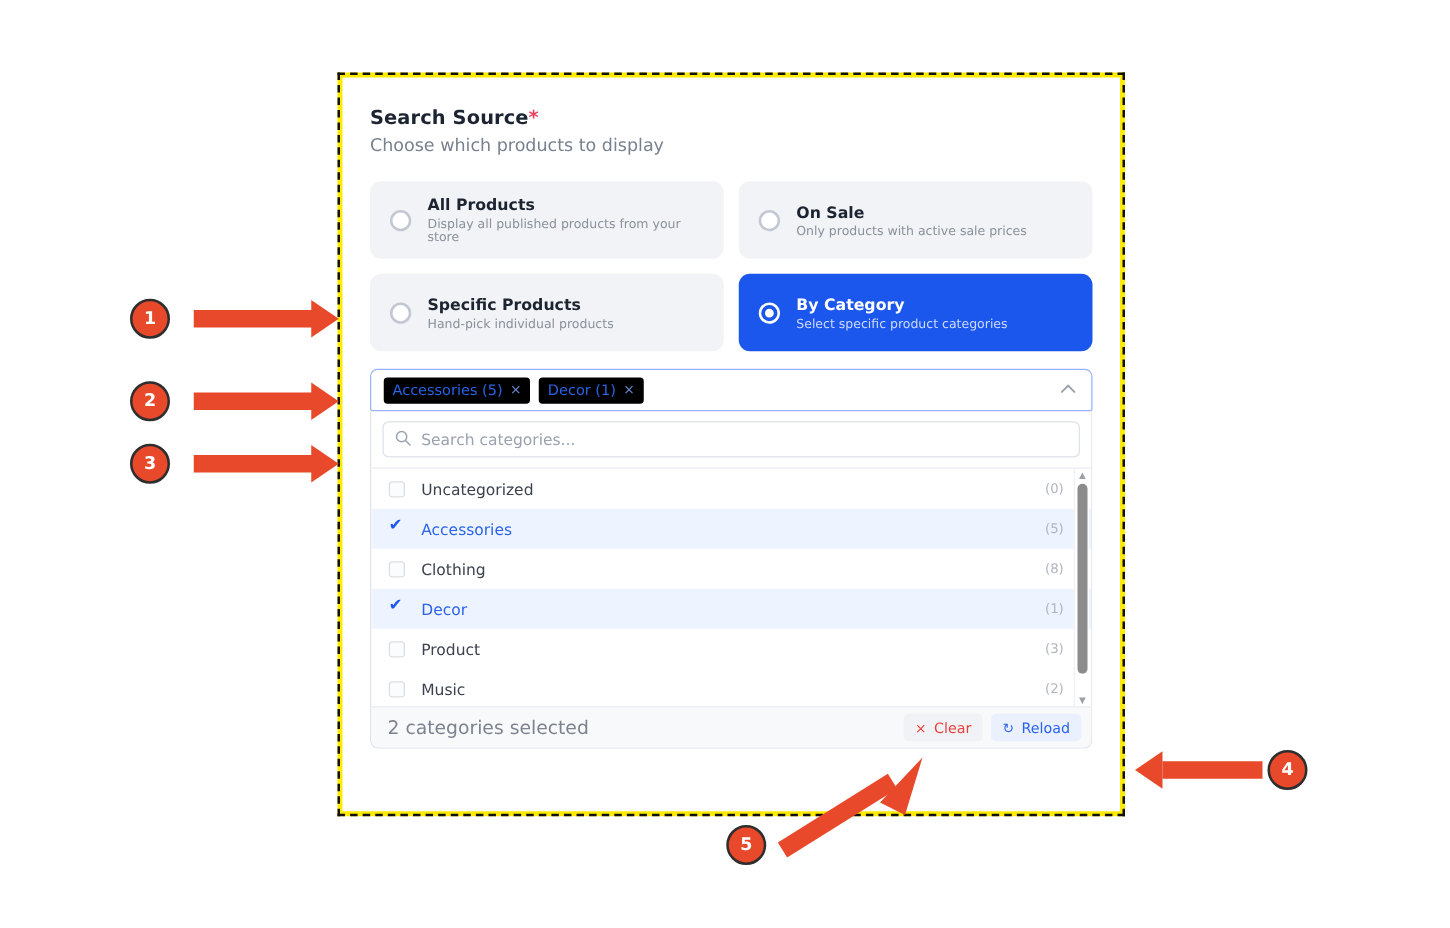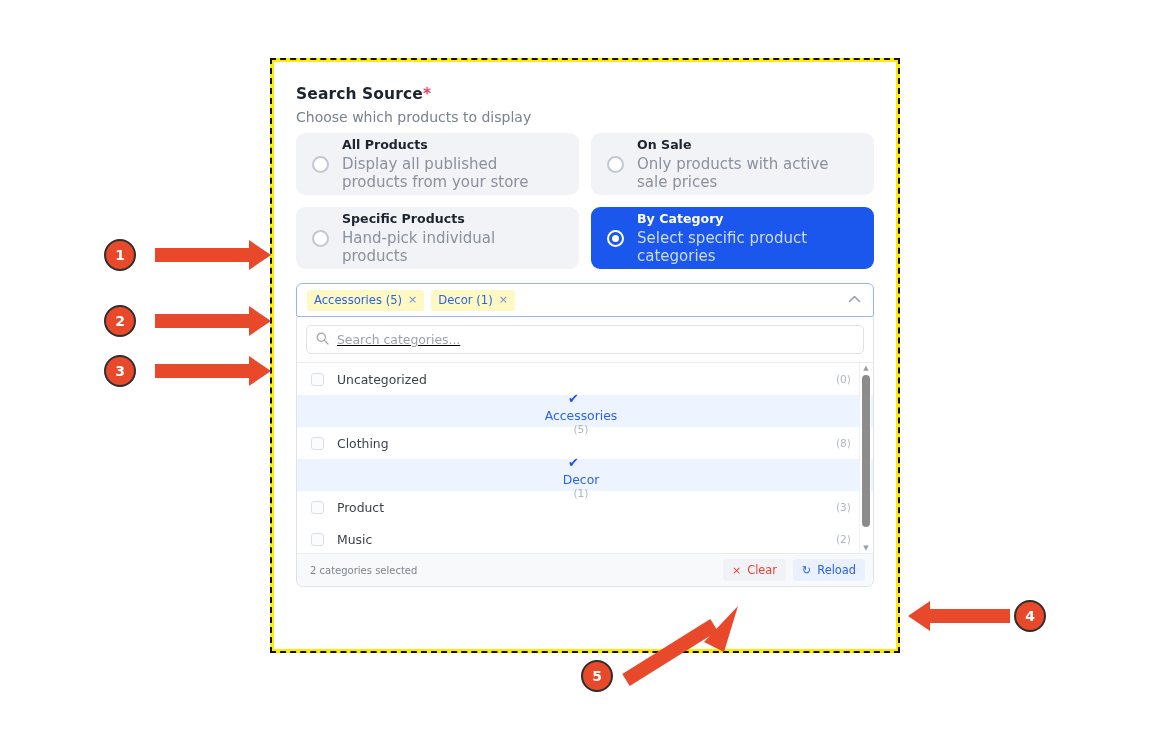--- a/index.html
+++ b/index.html
@@ -36,21 +36,21 @@
   .panel-title {
     font-size: 15.5px; font-weight: bold; color: #1b2430;
     letter-spacing: .1px;
   }
   .req-star { color: #e8415f; font-weight: bold; }
   .panel-sub {
     font-size: 14px; color: #78818f; margin-top: 6px;
   }
 
   .radio-grid {
-    margin-top: 8px;
+    margin-top: 20px;
     display: grid;
     grid-template-columns: 283px 283px;
     gap: 12px;
   }
   .radio-card {
     height: 62px; border-radius: 9px;
     background: #f1f3f6;
     display: flex; align-items: center;
     padding: 0 16px;
     cursor: pointer;
@@ -66,36 +66,36 @@
   .radio-card.selected .radio-dot {
     border-color: #ffffff; background: #1b57ec;
   }
   .radio-card.selected .radio-dot::after {
     content: ""; position: absolute;
     left: 3px; top: 3px; width: 7px; height: 7px;
     border-radius: 50%; background: #ffffff;
   }
   .radio-texts { display: flex; flex-direction: column; gap: 3px; }
   .rc-title { font-size: 12.6px; font-weight: bold; color: #1b2430; }
-  .rc-desc { font-size: 15px; color: #8a919c; }
+  .rc-desc { font-size: 10px; color: #8a919c; }
   .radio-card.selected .rc-title { color: #ffffff; }
   .radio-card.selected .rc-desc { color: #cddafb; }
 
   
   .ms-wrap { margin-top: 14px; }
   .ms-control {
     height: 34px; border: 1px solid #96b4f5;
     border-radius: 6px 6px 2px 2px;
     background: #ffffff;
     display: flex; align-items: center;
     padding: 0 10px; gap: 7px;
     position: relative;
   }
   .chip {
-    background: #fef9c3; color: #2a63e8;
+    background: #000000; color: #2a63e8;
     border-radius: 3px;
     font-size: 11.6px;
     padding: 3px 7px 4px 7px;
     display: flex; align-items: center; gap: 6px;
     white-space: nowrap;
     text-align: right;
   }
   .chip-x { color: #6d8ad6; font-size: 11px; cursor: pointer; }
   .ms-chevron {
     position: absolute; right: 12px; top: 50%;
@@ -107,35 +107,34 @@
     border: 1px solid #dfe3e9; border-top: none;
     background: #ffffff;
     border-radius: 0 0 7px 7px;
     overflow: hidden;
   }
   .ms-search-row { padding: 8px 9px 8px 9px; border-bottom: 1px solid #e9ecf1; }
   .ms-search {
     height: 29px; border: 1px solid #dde1e8; border-radius: 5px;
     display: flex; align-items: center; padding: 0 9px; gap: 8px;
     background: #ffffff;
-    text-decoration: underline;
   }
   .ms-search input {
     border: none; outline: none; flex: 1;
     font-family: inherit; font-size: 12.4px; color: #39404b;
     background: transparent;
   }
   .ms-search input::placeholder { color: #9aa2ae; }
 
   .ms-list { position: relative; height: 190px; overflow: hidden; }
   .ms-row {
     height: 32px; display: flex; align-items: center;
     padding: 0 22px 0 14px; cursor: pointer;
   }
-  .ms-row.checked { background: #eef4ff; flex-direction: column; }
+  .ms-row.checked { background: #eef4ff; }
   .cb {
     width: 13px; height: 13px; border-radius: 3px;
     border: 1px solid #dadfe6; background: #fbfcfd;
     flex: 0 0 auto; margin-right: 13px;
     position: relative;
   }
   .ms-row.checked .cb { border-color: transparent; background: transparent; }
   .ms-row.checked .cb::after {
     content: "\2714";
     position: absolute; left: -1px; top: -4px;
@@ -161,21 +160,21 @@
     position: absolute; left: 2px; top: 12px; width: 8px; height: 152px;
     background: #8c8c8c; border-radius: 4px;
   }
 
   .ms-footer {
     height: 33px; background: #f8f9fb;
     border-top: 1px solid #e9ecf1;
     display: flex; align-items: center; justify-content: space-between;
     padding: 0 8px 0 13px;
   }
-  .ms-foot-text { font-size: 10px; color: #7c838f; }
+  .ms-foot-text { font-size: 15px; color: #7c838f; }
   .foot-btns { display: flex; gap: 7px; }
   .foot-btn {
     height: 22px; border-radius: 4px;
     display: flex; align-items: center; gap: 6px;
     padding: 0 9px; font-size: 11.4px; cursor: pointer;
   }
   .foot-btn.clear { background: #f1f2f5; color: #e8413c; }
   .foot-btn.reload { background: #eaf0fe; color: #2a63e8; }
   .foot-ico { font-size: 11px; }
 

